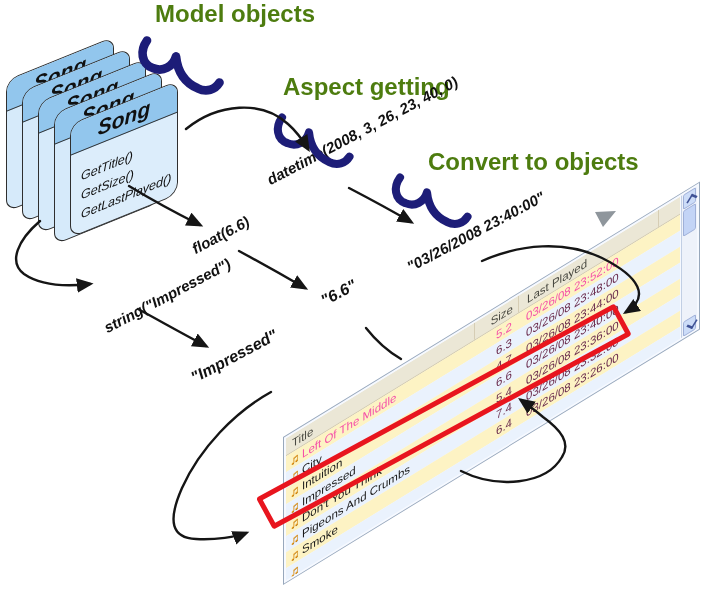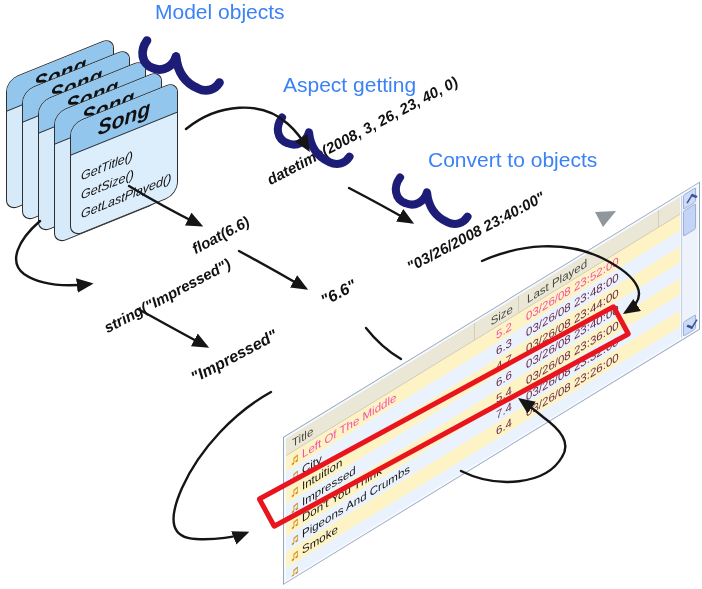--- a/index.html
+++ b/index.html
@@ -18,21 +18,21 @@
     height:30px;background:#92c6ed;border-bottom:1.5px solid #2f2f2f;
     display:flex;align-items:center;justify-content:center;
     font-weight:bold;font-style:italic;font-size:21px;color:#101010;
   }
   .song-card .card-methods{
     margin:16px 0 0 10px;font-size:12.5px;line-height:1.5;color:#101010;
     font-style:italic;
   }
   
   .diagram-label{
-    position:absolute;color:#3b82f6;font-weight:normal;font-size:21px;
+    position:absolute;color:#4d7c0f;font-weight:bold;font-size:24px;
     letter-spacing:0px;z-index:2;white-space:nowrap;
   }
   
   .flow-text{
     position:absolute;font-weight:bold;font-style:italic;font-size:15px;color:#111;
     white-space:nowrap;transform:rotate(-28deg);transform-origin:0 0;z-index:2;
   }
   
   #listview{
     position:absolute;left:283px;top:437px;width:417px;height:148px;

